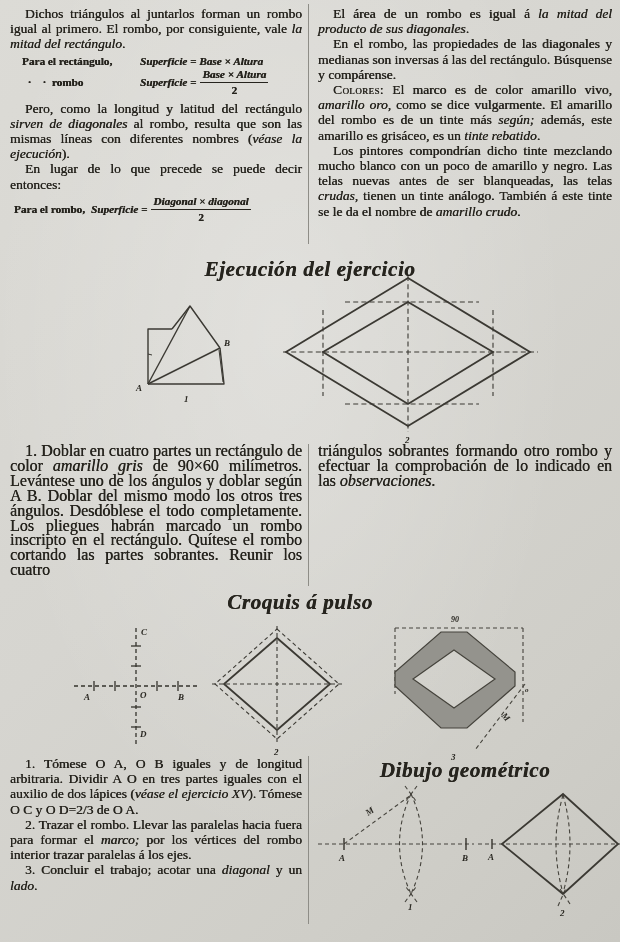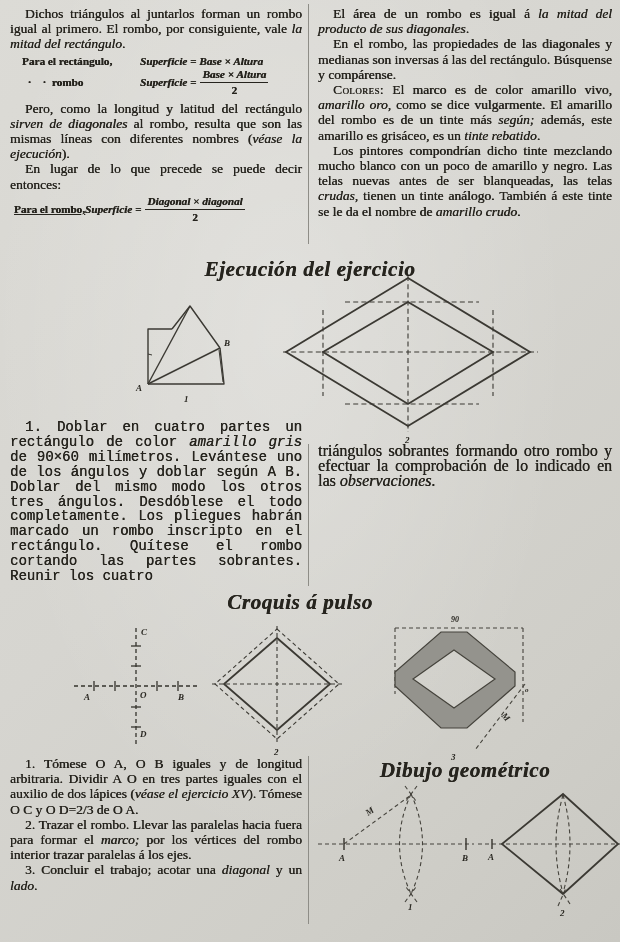--- a/index.html
+++ b/index.html
@@ -20,21 +20,21 @@
   .sc{font-variant:small-caps;letter-spacing:0.4px;}
   .vrule{position:absolute;width:1px;background:#8e8d87;}
   .heading{
     position:absolute;text-align:center;
     font-style:italic;font-weight:bold;font-size:21px;letter-spacing:0.6px;
     text-shadow:0.3px 0 0 currentColor;
   }
   .formula{font-size:11.2px;font-weight:bold;line-height:13px;margin:3px 0 4px 0;text-indent:0;}
   .f-row{display:flex;align-items:center;}
   .f-label{flex:0 0 118px;padding-left:12px;white-space:nowrap;}
-  .f-label2{padding-left:4px;white-space:nowrap;text-decoration:underline;}
+  .f-label2{padding-left:4px;padding-right:6px;white-space:nowrap;}
   .f-expr{font-style:italic;white-space:nowrap;}
   .frac{display:inline-block;text-align:center;vertical-align:top;margin-left:4px;}
   .frac .num{display:block;border-bottom:1.2px solid currentColor;font-style:italic;padding:0 2px 1px 2px;}
   .frac .den{display:block;font-style:normal;padding-top:1px;}
   .fig{position:absolute;}
   .fig text{
     font-family:"Liberation Serif","DejaVu Serif",serif;
     font-weight:bold;font-style:italic;font-size:9px;fill:#2a2822;
   }
 </style>
@@ -108,21 +108,21 @@
         <path d="M125,2 V158"></path>
         <path d="M62,28 H196"></path>
         <path d="M62,130 H196"></path>
         <path d="M40,36 V122"></path>
         <path d="M210,36 V122"></path>
       </g>
     </g>
     <text x="122" y="169">2</text>
   </svg>
 
-  <div class="col" style="left:10px;top:420px;width:292px;font-size:14px;line-height:14.9px;font-family:Liberation Mono, monospace;">
+  <div class="col" style="left:10px;top:444px;width:292px;font-size:16px;line-height:14.9px;">
     <p class="para"><span>1. Doblar en cuatro partes un rectángulo de color </span><i>amarillo gris</i><span> de 90×60 milímetros. Levántese uno de los ángulos y doblar según A B. Doblar del mismo modo los otros tres ángulos. Desdóblese el todo completamente. Los pliegues habrán marcado un rombo inscripto en el rectángulo. Quítese el rombo cortando las partes sobrantes. Reunir los cuatro</span></p>
   </div>
   <div class="col" style="left:318px;top:444px;width:294px;font-size:16px;line-height:14.9px;">
     <p class="para" style="text-indent:0;"><span>triángulos sobrantes formando otro rombo y efectuar la comprobación de lo indicado en las </span><i>observaciones</i><span>.</span></p>
   </div>
   <div class="vrule" style="left:308px;top:444px;height:142px;"></div>
 
   <div class="heading" style="left:0;top:590px;width:600px;">Croquis á pulso</div>
 
   <svg class="fig" style="left:68px;top:620px;" width="140" height="138" viewBox="0 0 140 138">

